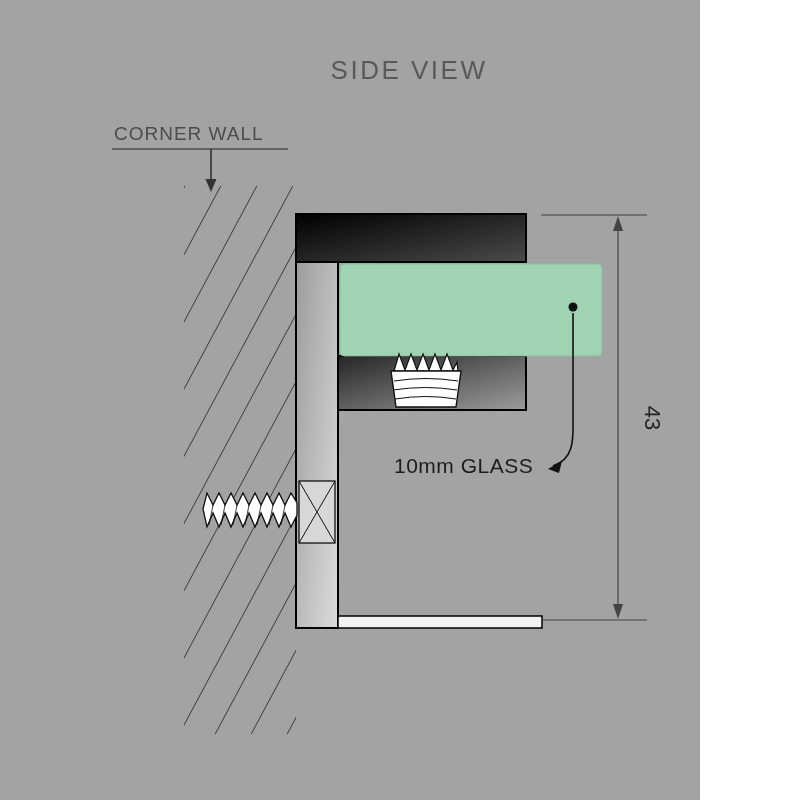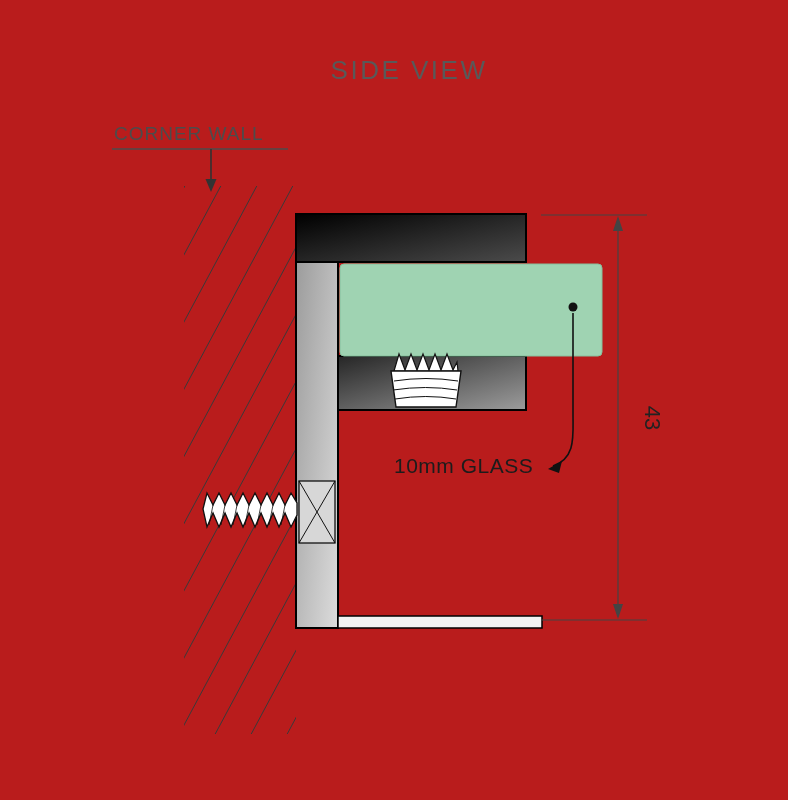--- a/index.html
+++ b/index.html
@@ -1,16 +1,16 @@
 <!DOCTYPE html>
 <html><head>
 <meta charset="utf-8">
 <style>
   html,body{margin:0;padding:0;background:#ffffff}
-  .stage{width:788px;height:800px;position:relative;background:#b91c1c;overflow:hidden}
+  .stage{width:700px;height:800px;position:relative;background:#a3a3a3;overflow:hidden}
   svg{display:block}
   text{font-family:"Liberation Sans","DejaVu Sans",sans-serif}
   .title-text{letter-spacing:2.5px}
   .label-text{letter-spacing:1px}
 </style>
 </head>
 <body>
 
 <div class="stage">
 <svg width="800" height="800" viewBox="0 0 800 800">

